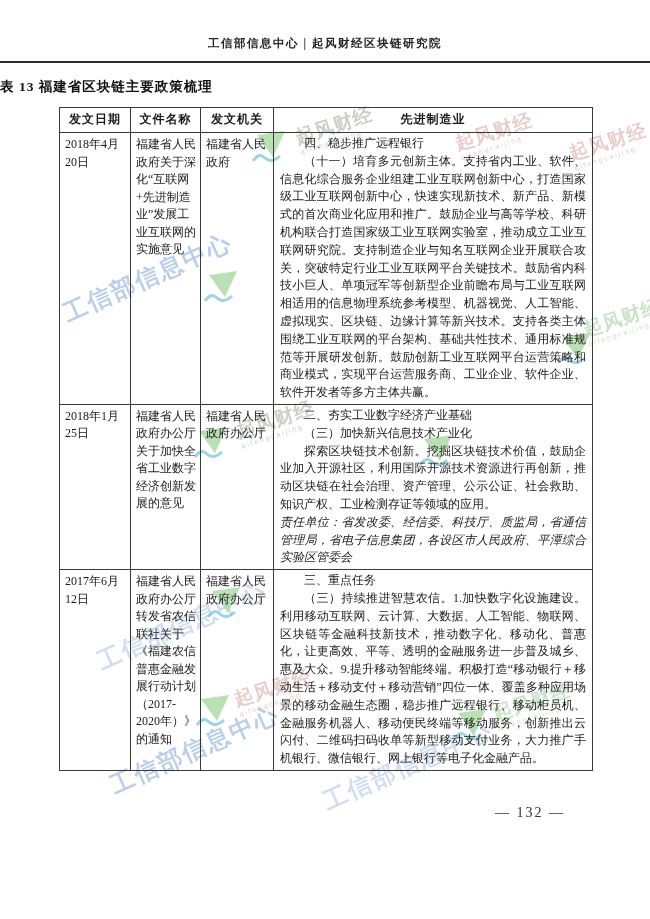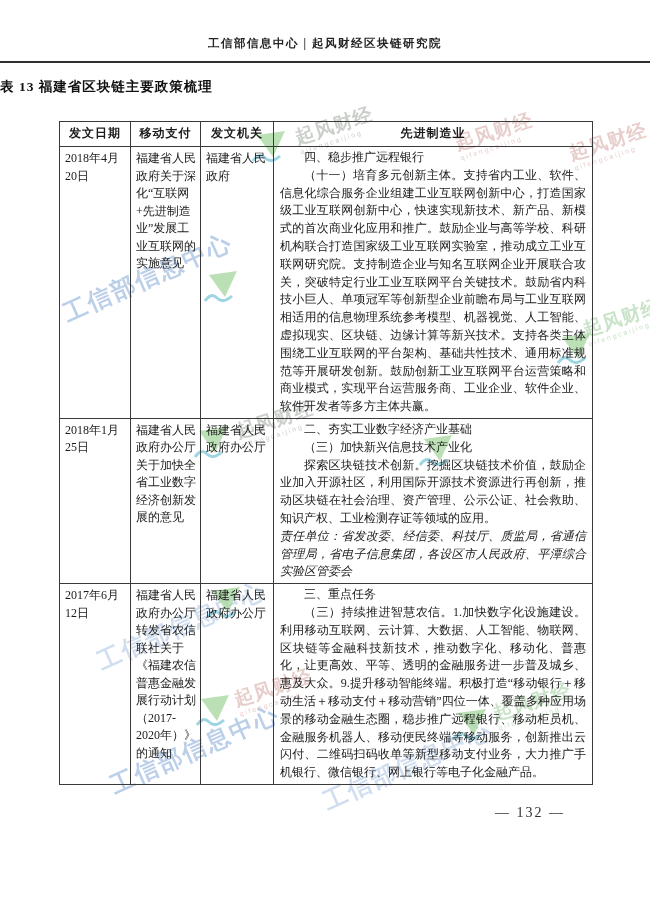--- a/index.html
+++ b/index.html
@@ -12,21 +12,21 @@
     position:absolute;top:36px;left:0;width:100%;text-align:center;
     font-size:11.5px;font-weight:bold;letter-spacing:1.5px;color:#242424;z-index:2;
   }
   .header-rule{position:absolute;top:61px;left:0;width:650px;height:2px;background:#2e2e2e;z-index:2;}
   .page-title{
     position:absolute;top:78px;left:0;width:100%;
     font-size:13.5px;font-weight:bold;letter-spacing:1px;color:#111;z-index:2;
   }
   
   table.policy{
-    position:absolute;left:59px;top:121px;width:533px;z-index:1;
+    position:absolute;left:59px;top:107px;width:533px;z-index:1;
     border-collapse:collapse;table-layout:fixed;background:transparent;
   }
   table.policy th,table.policy td{
     border:1.6px solid #3a3a3a;vertical-align:top;background:transparent;
     font-size:12px;color:#1a1a1a;
   }
   table.policy th{
     text-align:center;font-weight:bold;padding:3px 2px;height:18px;letter-spacing:1px;
   }
   td.c-date,td.c-file,td.c-agency{padding:3px 4px 2px 5px;line-height:17.5px;text-align:left;}
@@ -136,21 +136,21 @@
 <table class="policy">
   <colgroup>
     <col style="width:71px">
       <col style="width:70px">
       <col style="width:73px">
       <col style="width:319px">
   </colgroup>
   <tbody>
       <tr>
     <th>发文日期</th>
-    <th>移动支付</th>
+    <th>文件名称</th>
     <th>发文机关</th>
     <th>先进制造业</th>
   </tr>
 
   <tr class="r1">
     <td class="c-date">2018年4月20日</td>
     <td class="c-file">福建省人民政府关于深化“互联网+先进制造业”发展工业互联网的实施意见</td>
     <td class="c-agency">福建省人民政府</td>
     <td class="c-content content">
       <p>四、稳步推广远程银行</p>

